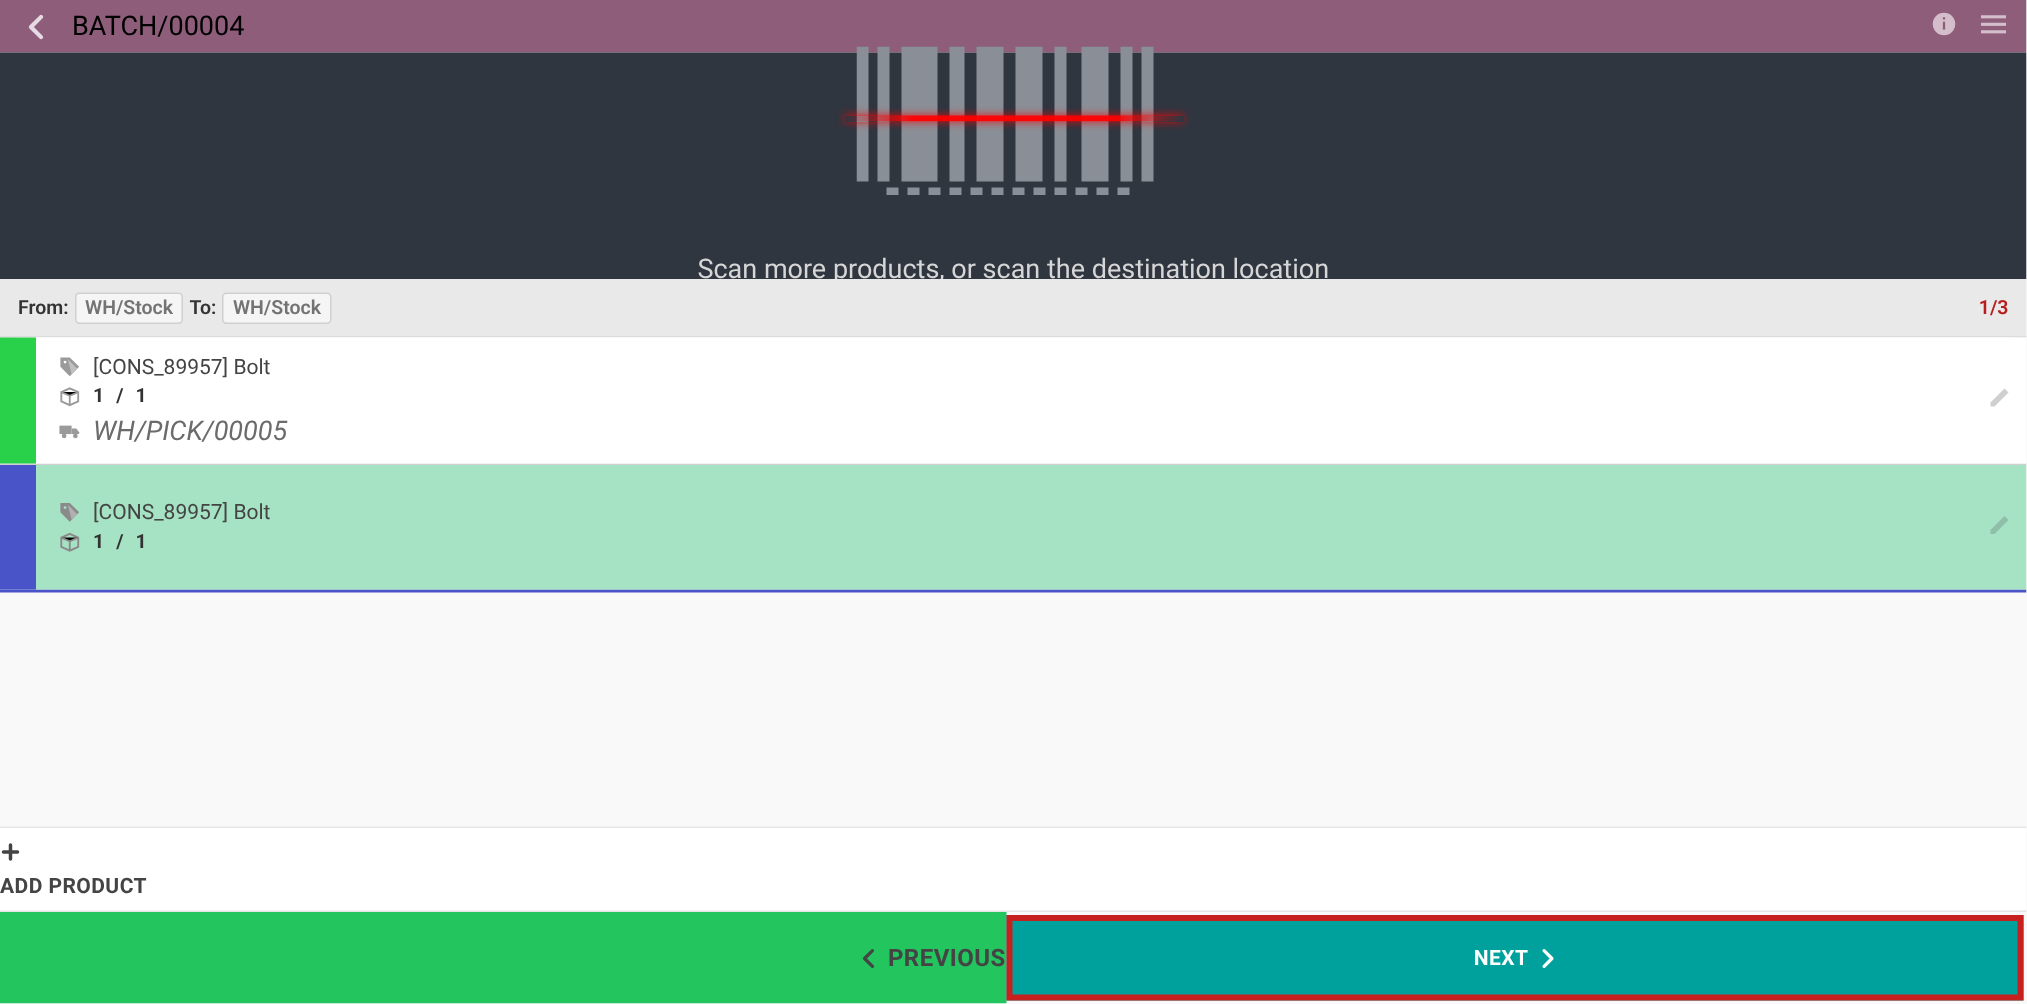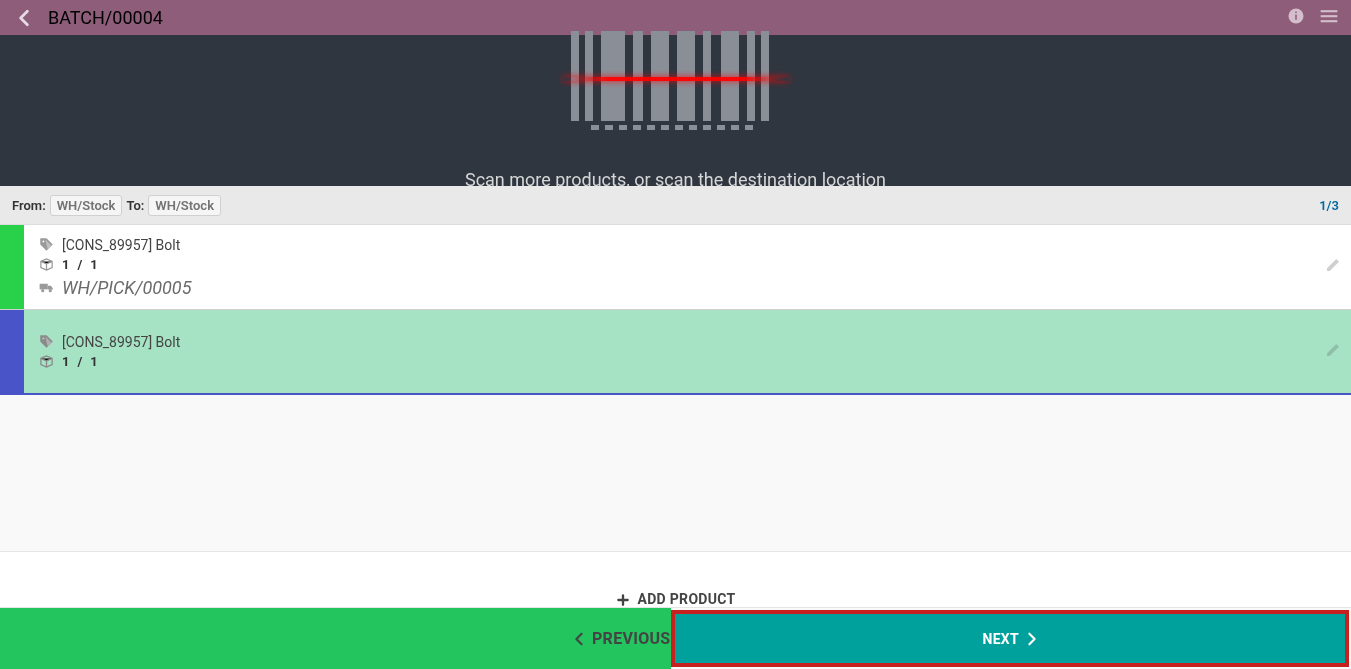--- a/index.html
+++ b/index.html
@@ -16,21 +16,21 @@
   
   .scan-banner { background: #2f3640; display: flex; flex-direction: column; align-items: center; justify-content: center; height: 151px; color: #d6d6d6; }
   .scan-banner .barcode-wrap { position: relative; width: 210px; height: 100px; display: flex; align-items: center; justify-content: center; margin-bottom: 10px; }
   .scan-banner .barcode-wrap .red-line { position: absolute; left: -8px; right: -8px; top: 46px; height: 4px; background: linear-gradient(90deg, rgba(255,0,0,0) 0%, rgba(255,0,0,0.95) 20%, rgba(255,0,0,0.95) 80%, rgba(255,0,0,0) 100%); box-shadow: 0 0 6px rgba(255,0,0,0.9); }
   .scan-banner .msg { font-size: 18px; margin-top: 28px; }
 
   
   .locbar { height: 39px; background: #e9e9e9; border-bottom: 1px solid #dcdcdc; display: flex; align-items: center; padding: 0 12px; font-size: 13px; color: #333; }
   .locbar .loc-chip { background: #f5f5f5; border: 1px solid #d0d0d0; border-radius: 3px; padding: 2px 6px; margin: 0 4px 0 4px; font-weight: 600; color: #737373; }
   .locbar .label { font-weight: 600; }
-  .locbar .count { margin-left: auto; font-weight: 600; color: #0369a1; }
+  .locbar .count { margin-left: auto; font-weight: 600; color: #b91c1c; }
 
   
   .lines { background: #f9f9f9; border-radius: 12px; }
   .line { display: flex; align-items: stretch; border-bottom: 1px solid #d0d0d0; height: 85px; position: relative; }
   .line .stripe { width: 24px; flex: 0 0 24px; }
   .line.first .stripe { background: #29d14a; }
   .line.second .stripe { background: #4a54c9; }
   .line .body { flex: 1; padding: 8px 12px 8px 14px; display: flex; flex-direction: column; justify-content: center; gap: 4px; }
   .line.first .body { background: #ffffff; }
   .line.second .body { background: #a6e2c4; }
@@ -39,21 +39,21 @@
   .line .qty { font-size: 13px; font-weight: 700; color: #333; letter-spacing: 2px; }
   .line .qty .slash { margin: 0 6px; }
   .line .source { color: #6b6b6b; font-style: italic; font-size: 18px; }
   .line .edit { position: absolute; right: 10px; top: 50%; transform: translateY(-50%); color: #bfbfbf; cursor: pointer; }
   .line.second { border-bottom: 2px solid #4a54c9; }
 
   
   .filler { flex: 1; background: #f9f9f9; }
 
   
-  .add-product { height: 56px; background: #fff; border-top: 1px solid #e5e5e5; display: flex; align-items: flex-end; justify-content: center; gap: 8px; font-weight: 700; color: #444; font-size: 14px; letter-spacing: 0.3px; cursor: pointer; }
+  .add-product { height: 56px; background: #fff; border-top: 1px solid #e5e5e5; display: flex; align-items: flex-start; justify-content: center; gap: 8px; font-weight: 700; color: #444; font-size: 14px; letter-spacing: 0.3px; cursor: pointer; flex-direction: column; }
 
   
   .bottom-nav { height: 62px; display: flex; border-top: 1px solid #e5e5e5; }
   .bottom-nav .prev { flex: 1; display: flex; align-items: center; justify-content: flex-end; gap: 8px; font-weight: 700; color: #444; font-size: 16px; letter-spacing: 0.3px; background: #22c55e; cursor: pointer; }
   .bottom-nav .next { flex: 1; display: flex; align-items: center; justify-content: center; gap: 8px; font-weight: 700; color: #fff; font-size: 14px; letter-spacing: 0.3px; background: #00a09d; cursor: pointer; border: 4px solid #c6201f; margin: 2px 2px 2px 0; text-align: center; }
 
 </style>
 </head>
 <body>
 

